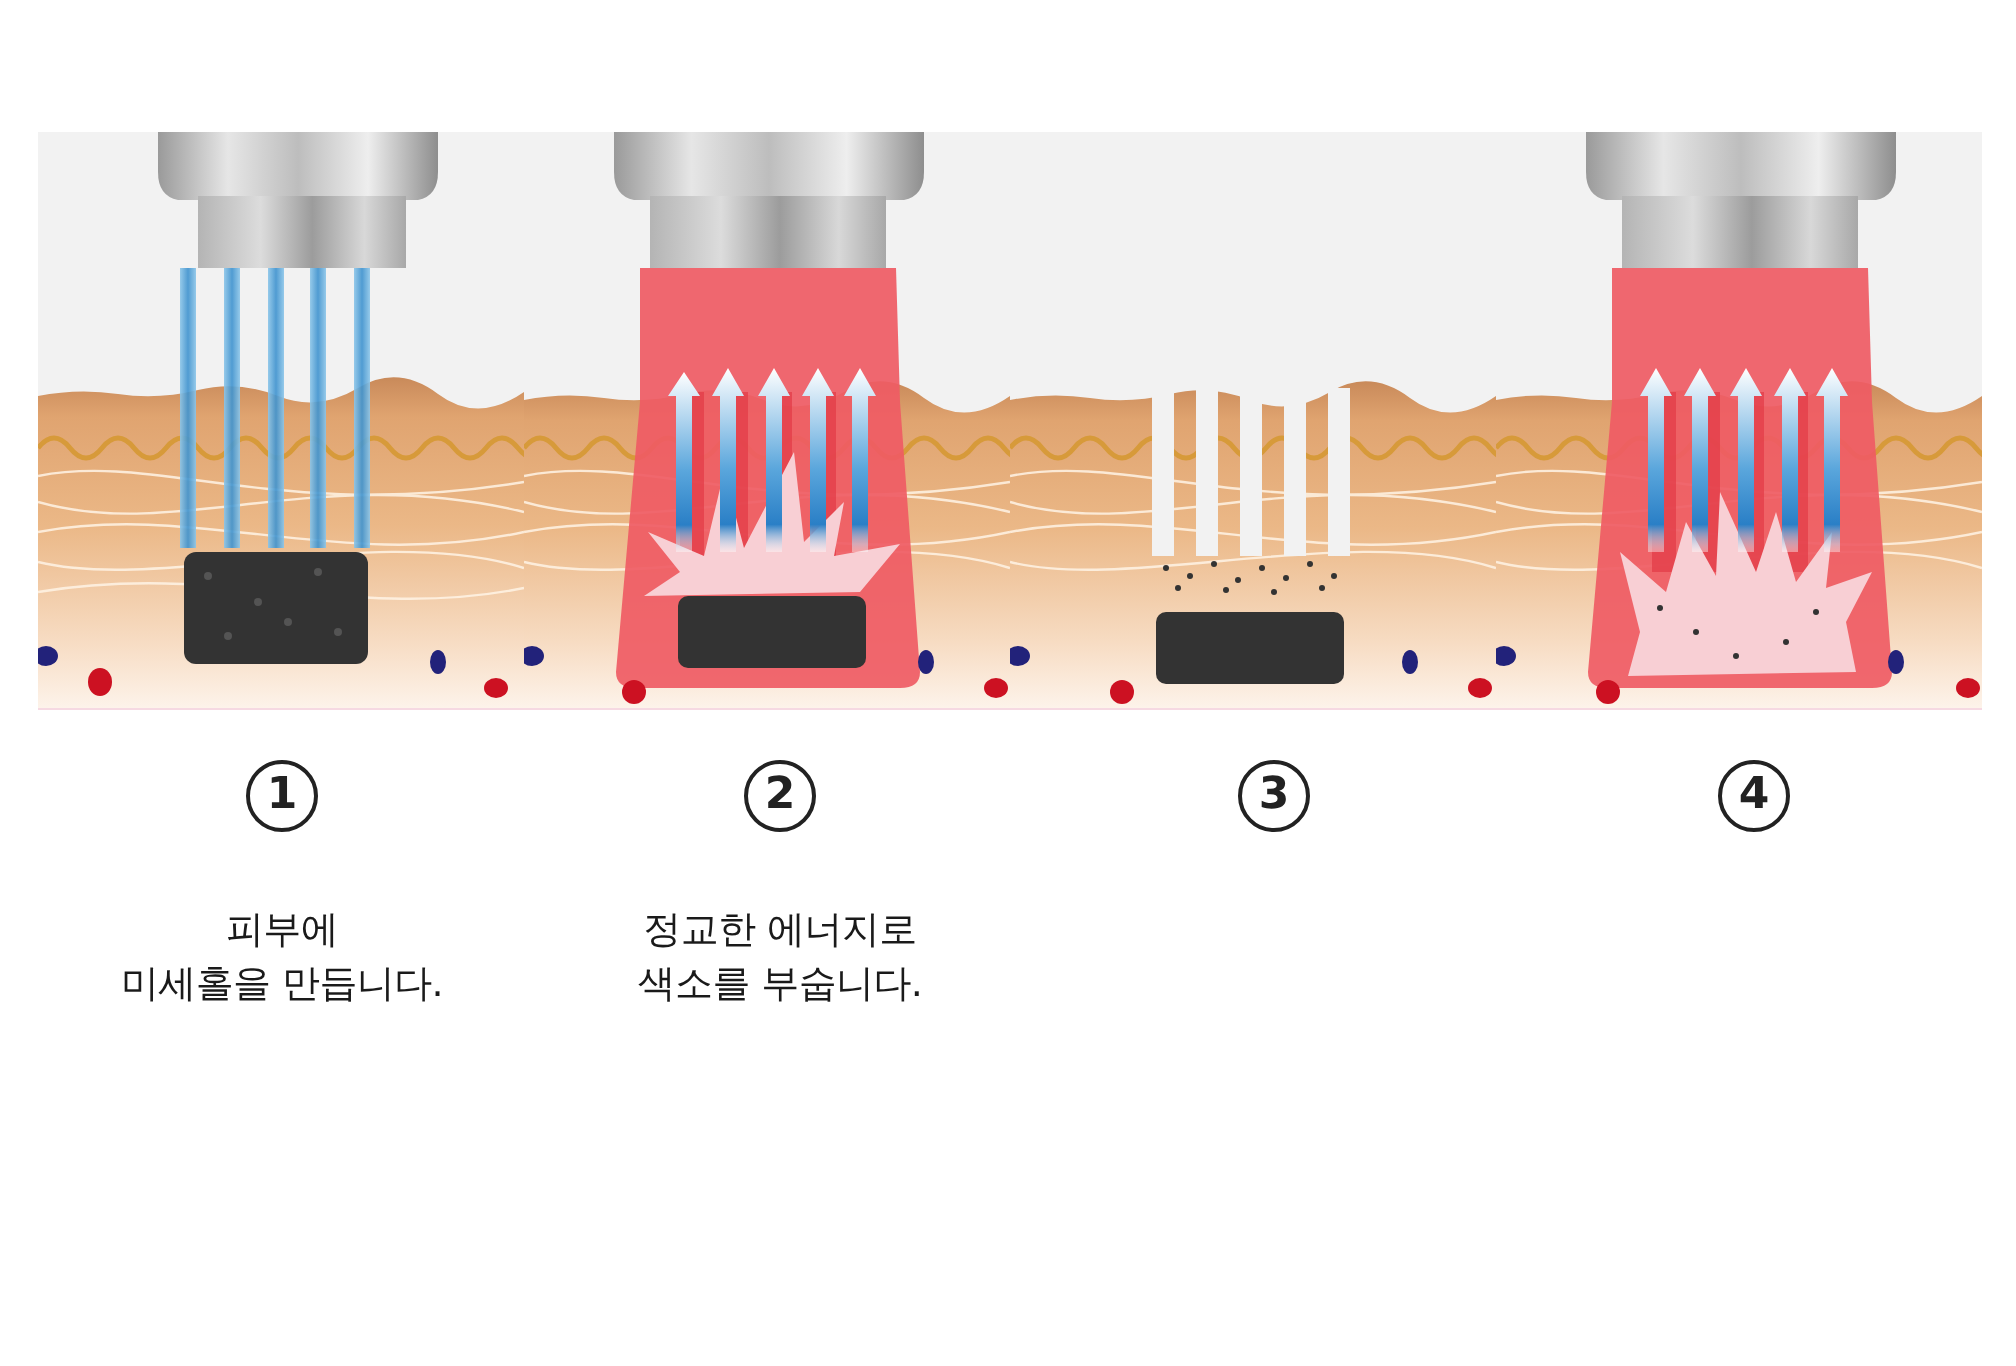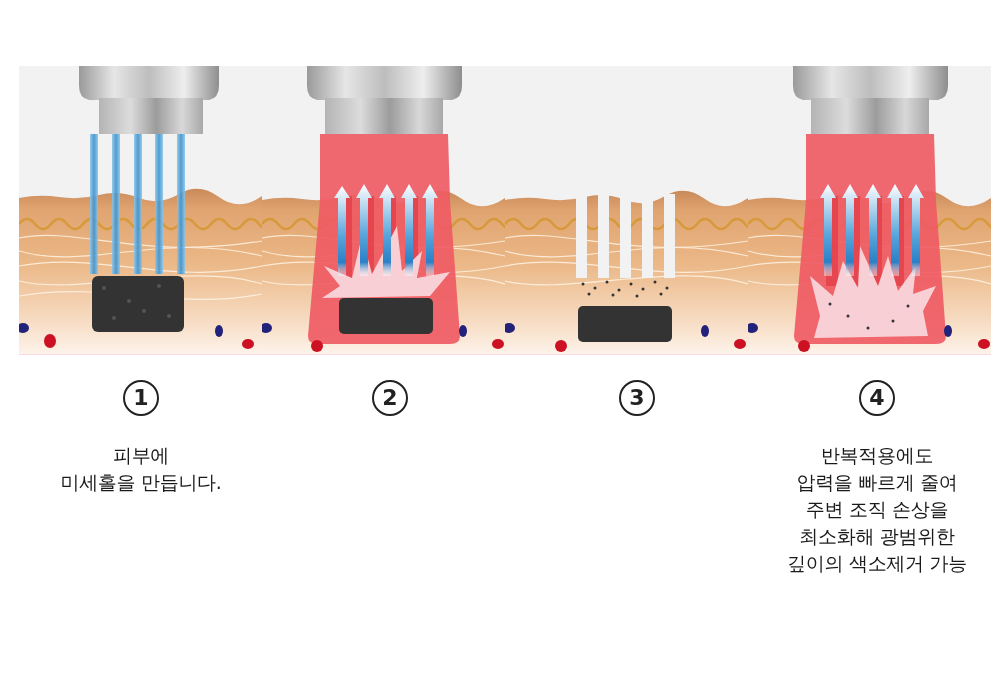--- a/index.html
+++ b/index.html
@@ -3,21 +3,21 @@
 <meta charset="utf-8">
 <style>
   html, body { margin:0; padding:0; background:#ffffff; }
   body { width:1008px; height:683px; position:relative; overflow:hidden;
          font-family:"DejaVu Sans", "Liberation Sans", sans-serif; color:#1a1a1a; }
   .panel { position:absolute; top:66px; width:243px; height:288px; overflow:hidden; background:#f2f2f2; }
   .panel svg { position:absolute; left:0; top:0; }
   .caption { position:absolute; top:380px; width:240px; text-align:center; }
   .num { display:inline-block; width:32px; height:32px; border:2px solid #222; border-radius:50%;
          font-size:22px; font-weight:bold; line-height:32px; text-align:center; color:#222; }
-  .desc { margin-top:26px; font-size:19px; line-height:27px; color:#1a1a1a; white-space:pre-line; letter-spacing:-0.3px; }
+  .desc { margin-top:36px; font-size:19px; line-height:27px; color:#1a1a1a; white-space:pre-line; letter-spacing:-0.3px; }
   .divider-line { position:absolute; top:354px; height:1px; background:#f6d9e2; }
 </style>
 </head>
 <body>
 
 <svg width="0" height="0" style="position:absolute">
   <defs>
     <linearGradient id="skinGrad" x1="0" y1="0" x2="0" y2="1">
       <stop offset="0" stop-color="#c98a5a"></stop>
       <stop offset="0.12" stop-color="#e0a470"></stop>
@@ -212,24 +212,21 @@
 
 <div class="divider-line" style="left:19px; width:972px;"></div>
 
 <div class="caption" style="left:21px;">
   <span class="num">1</span>
   <div class="desc">피부에
 미세홀을 만듭니다.</div>
 </div>
 <div class="caption" style="left:270px;">
   <span class="num">2</span>
+  <div class="desc">정교한 에너지로
+색소를 부숩니다.</div>
 </div>
 <div class="caption" style="left:517px;">
   <span class="num">3</span>
 </div>
 <div class="caption" style="left:757px;">
   <span class="num">4</span>
-  <div class="desc">반복적용에도
-압력을 빠르게 줄여
-주변 조직 손상을
-최소화해 광범위한
-깊이의 색소제거 가능</div>
 </div>
 
 </body></html>

